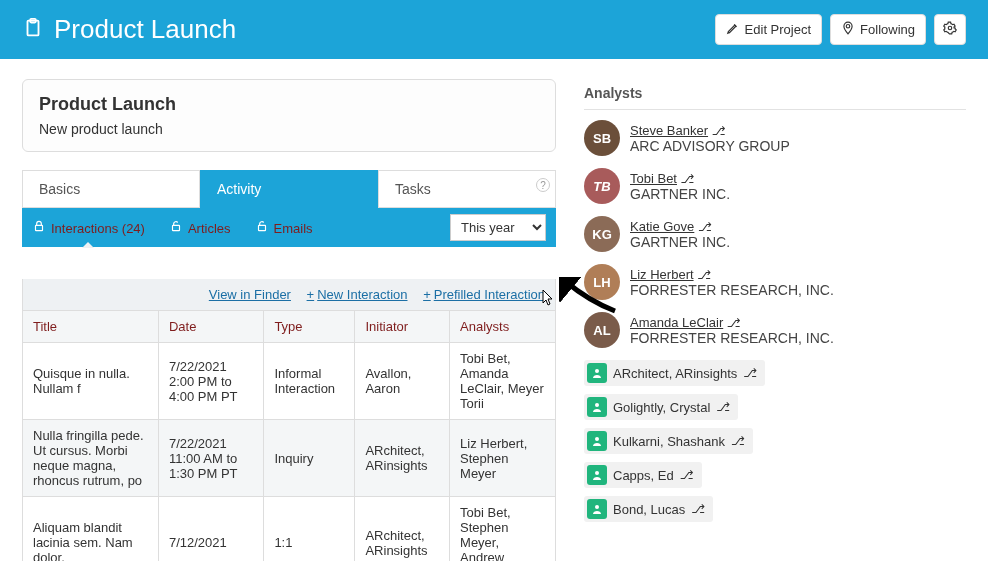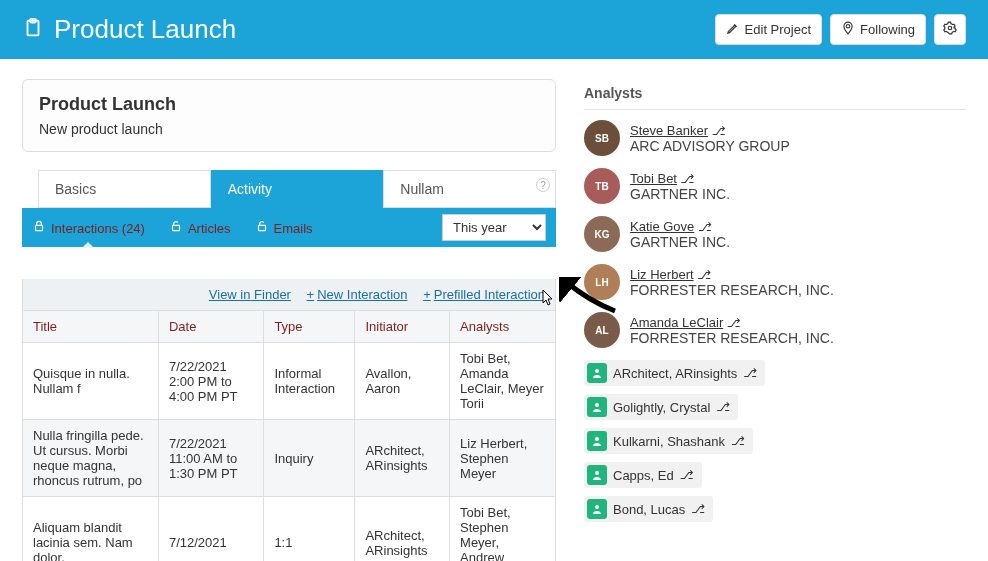--- a/index.html
+++ b/index.html
@@ -18,32 +18,32 @@
   .card p { font-size: 14px; color: #333; }
   .tabs { display: flex; position: relative; border-bottom: none; }
   .tab { flex: 1; text-align: left; padding: 10px 16px; background: #f3f3f3; border: 1px solid #ddd; font-size: 14px; color: #555; cursor: pointer; }
   .tab.active { background: #1ca4d8; color: #fff; border-color: #1ca4d8; }
   .tab.plain { background: #fff; }
   .help-icon { position: absolute; right: 6px; top: 8px; color: #999; border: 1px solid #ccc; border-radius: 50%; width: 14px; height: 14px; font-size: 10px; display: flex; align-items: center; justify-content: center; }
   .subbar { background: #1ca4d8; color: #fff; display: flex; align-items: center; padding: 6px 10px; gap: 24px; }
   .sublink { color: #7f1d1d; font-size: 13px; display: inline-flex; align-items: flex-end; gap: 5px; cursor: pointer; position: relative; }
   .sublink.active::after { content: ""; position: absolute; bottom: -12px; left: 50%; transform: translateX(-50%); border: 6px solid transparent; border-bottom-color: #eef1f3; }
   .subbar .filler { flex: 1; }
-  .year-select { background: #fff; color: #333; border: 1px solid #ccc; padding: 4px 6px; font-size: 13px; width: 104px; }
+  .year-select { background: #fff; color: #333; border: 1px solid #ccc; padding: 4px 6px; font-size: 13px; width: 96px; }
   .actionbar { background: #eef1f3; border-left: 1px solid #ddd; border-right: 1px solid #ddd; padding: 8px 10px; text-align: right; font-size: 13px; color: #1b6fa5; margin-top: 32px; }
   .actionbar a { color: #1b6fa5; text-decoration: underline; margin-left: 12px; cursor: pointer; display: inline-flex; align-items: center; gap: 3px; }
   table { width: 100%; border-collapse: collapse; font-size: 13px; }
   th, td { border: 1px solid #ddd; padding: 8px 10px; text-align: left; vertical-align: middle; }
   th { background: #f4f6f7; font-weight: 400; color: #7f1d1d; }
   tbody tr:nth-child(even) td { background: #f4f6f7; }
   .side h3 { font-size: 14px; color: #555; font-weight: 600; border-bottom: 1px solid #e2e2e2; padding: 6px 0 8px; margin-bottom: 10px; }
   .analyst { display: flex; gap: 10px; align-items: center; margin-bottom: 12px; }
-  .avatar { width: 36px; height: 36px; border-radius: 50%; display: flex; align-items: center; justify-content: center; color: #fff; font-size: 10px; font-weight: 600; }
+  .avatar { width: 36px; height: 36px; border-radius: 50%; display: flex; align-items: center; justify-content: center; color: #fff; font-size: 13px; font-weight: 600; }
   .a0 { background: #6b4f3a; }
-  .a1 { background: #a85b5b; }
+  .a1 { background: #a85b5b; font-style: italic; }
   .a2 { background: #8b6b57; }
   .a3 { background: #b07e57; }
   .a4 { background: #7a5b4a; }
   .analyst-name { text-decoration: underline; color: #333; font-size: 13px; cursor: pointer; }
   .analyst-org { font-size: 14px; color: #444; text-align: center; }
   .share-icon { font-size: 12px; color: #333; cursor: pointer; }
   .participant { display: inline-flex; align-items: center; background: #f1f1f1; border-radius: 3px; padding: 3px 8px 3px 3px; margin: 0 0 8px 0; font-size: 13px; gap: 6px; }
   .p-icon { background: #20b57d; color: #fff; width: 20px; height: 20px; border-radius: 3px; display: inline-flex; align-items: center; justify-content: center; }
   .p-row { display: block; }
   .arrow { position: absolute; width: 60px; height: 38px; pointer-events: none; }
@@ -86,24 +86,24 @@
   </div>
 </div>
 
 <div class="layout">
   <div class="main">
     <div class="card">
       <h2>Product Launch</h2>
       <p>New product launch</p>
     </div>
 
-    <div class="tabs" style="position:relative;margin-left:16px;">
+    <div class="tabs" style="position:relative;">
       <div class="tab plain">Basics</div>
       <div class="tab active">Activity</div>
-      <div class="tab plain">Nullam</div>
+      <div class="tab plain">Tasks</div>
       <span class="help-icon">?</span>
     </div>
 
     <div class="subbar">
       <span class="sublink active">
         <span><svg class="ico" viewBox="0 0 24 24" fill="none" stroke="#fff" stroke-width="2">
               <rect x="6" y="11" width="12" height="9" rx="1"></rect>
               <path d="M8 11V8a4 4 0 118 0v3"></path>
             </svg></span>
         <span>Interactions (24)</span>

